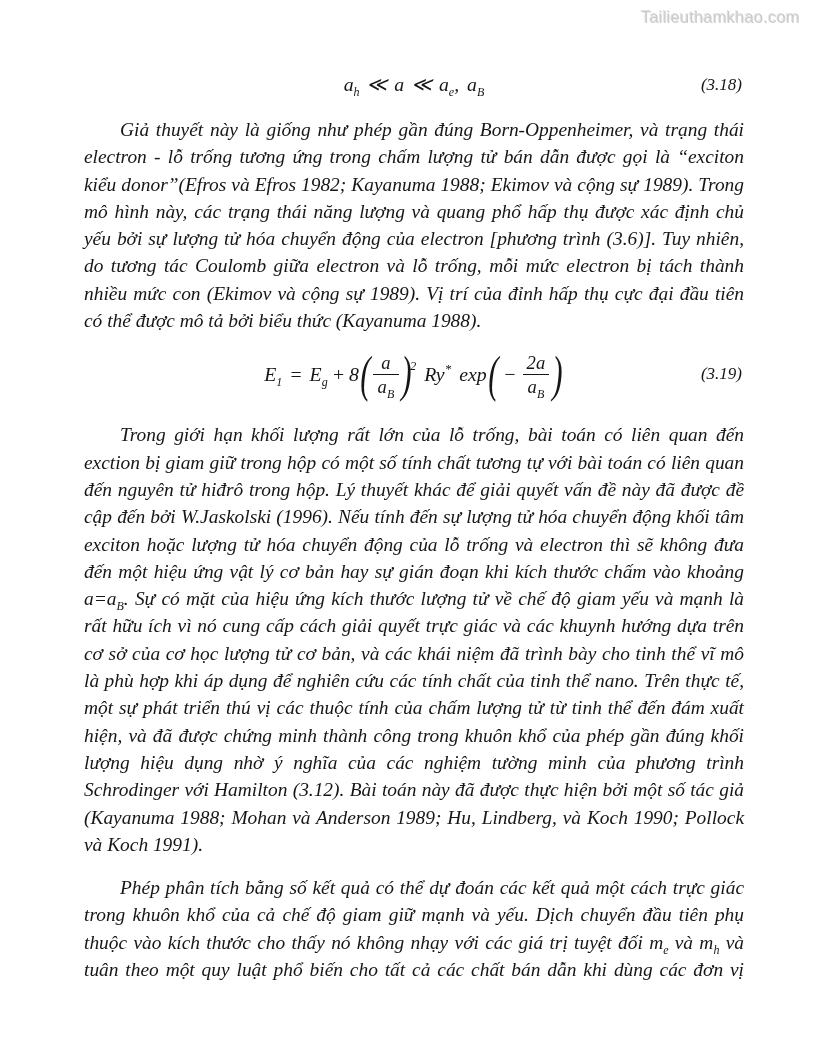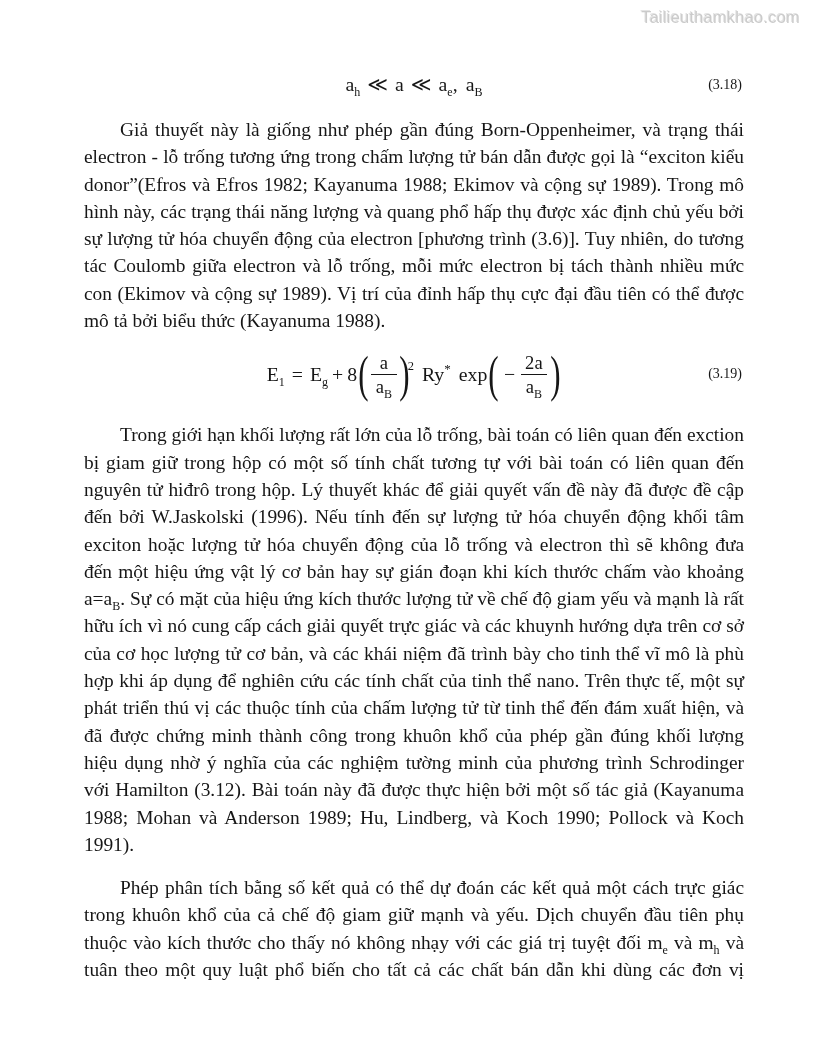--- a/index.html
+++ b/index.html
@@ -25,36 +25,37 @@
     letter-spacing: 0.2px;
   }
   .content {
     position: absolute;
     left: 84px;
     top: 70px;
     width: 660px;
     font-size: 19.4px;
     line-height: 27.3px;
     text-align: justify;
+    font-style: italic;
   }
   .para { text-indent: 36px; margin-top: 16px; }
   .para.nodent { text-indent: 0; margin-top: 9px; }
   .para.stretch-last { text-align-last: justify; }
   .bsub { font-size: 12px; line-height: 0; }
   
   .eq-row {
     position: relative;
     display: flex;
     justify-content: center;
     align-items: center;
     text-indent: 0;
   }
   .eq318-row { height: 30px; }
   .eq319-row { height: 62px; margin: 9px 0 4px 0; }
-  .eq-num { position: absolute; right: 2px; top: 50%; transform: translateY(-50%); font-size: 14px; margin-left: 35px; }
+  .eq-num { position: absolute; right: 2px; top: 50%; transform: translateY(-50%); font-size: 17px; margin-left: 35px; }
   .meq { display: inline-flex; align-items: center; font-size: 19.8px; white-space: pre; }
   .meq sub.s { font-size: 12px; line-height: 0; }
   .op  { margin: 0 7px; }
   .opn { margin: 0 4px; }
   .gapl { margin-left: 8px; }
   .frac { display: inline-flex; flex-direction: column; align-items: center; font-size: 18.6px; line-height: 23px; margin: 0 1px; }
   .frac .den { border-top: 1.2px solid #161616; padding: 0 5px; }
   .frac .num { padding: 0 5px; }
   .bigp {
     display: inline-block;

